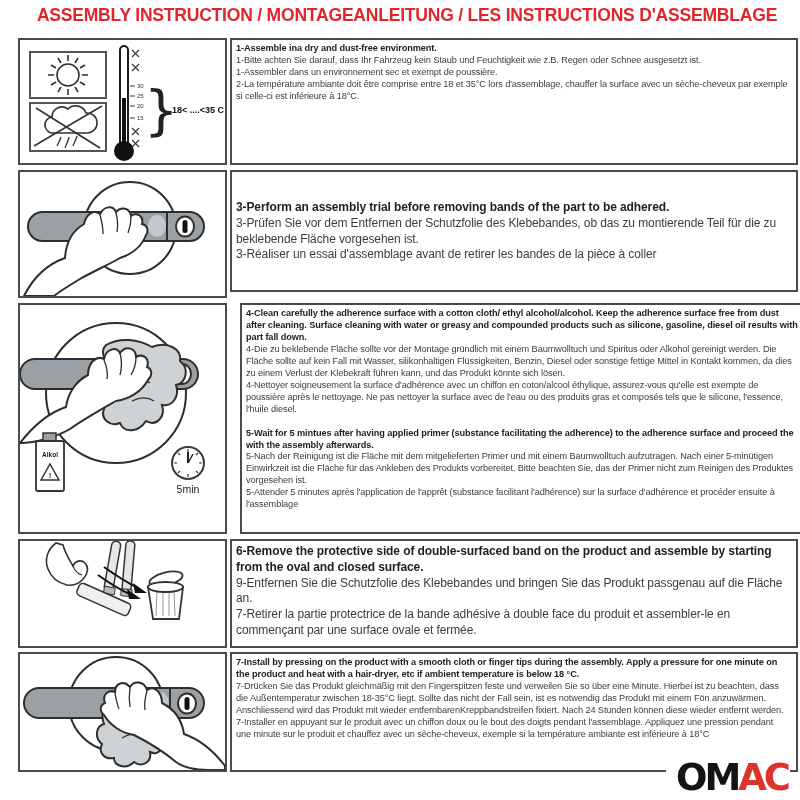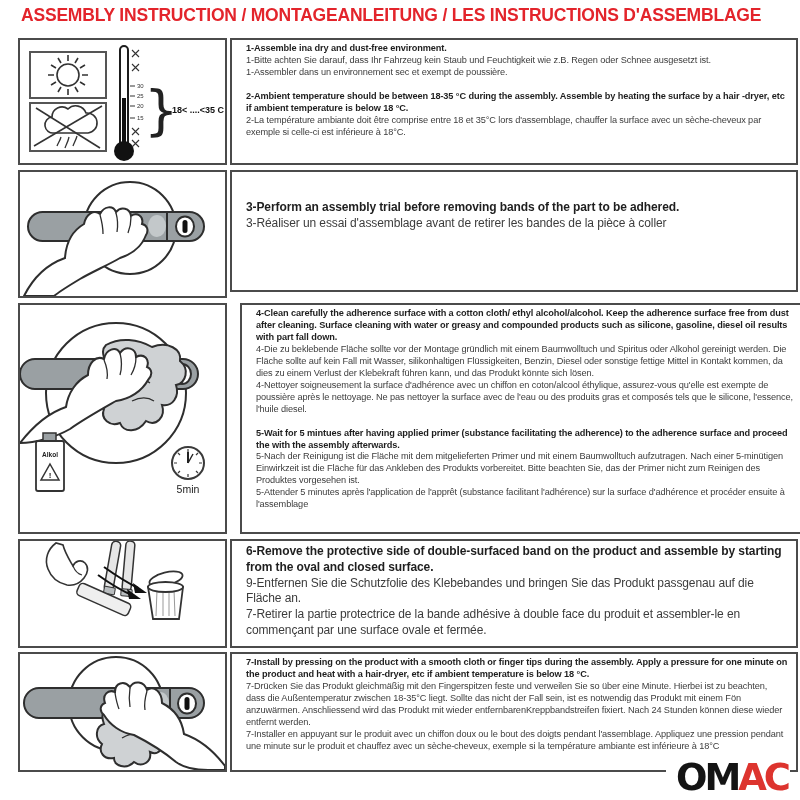--- a/index.html
+++ b/index.html
@@ -1,22 +1,22 @@
 <!DOCTYPE html>
 <html><head>
 <meta charset="utf-8">
 <style>
   html,body { margin:0; padding:0; background:#fff; }
   .page { position:relative; width:800px; height:800px; background:#fff;
           font-family:"Liberation Sans", sans-serif; overflow:hidden; }
   .title { position:absolute; top:5px; left:21px; width:772px; white-space:nowrap;
-           font-size:17.5px; font-weight:bold; color:#E3242B; letter-spacing:-0.2px; }
+           font-size:17.5px; font-weight:bold; color:#E3242B; letter-spacing:-0.2px;text-align:center; }
   .box { position:absolute; box-sizing:border-box; border:2px solid #4B4B4B; background:#fff; }
   .ibox { left:18px; width:209px; }
-  .tbox { left:230px; width:568px; padding:3px 8px 0 14px; }
+  .tbox { left:230px; width:568px; padding:3px 8px 0 4px; }
   p { margin:0; color:#3C3C3C; }
   .sm { font-size:9.2px; line-height:1.3; letter-spacing:-0.1px; }
   .lg { font-size:12px; line-height:1.32; letter-spacing:-0.1px; }
   .b  { font-weight:bold; color:#1F1F1F; }
   .gap { margin-top:12px; }
   .pad26 { padding-top:28px; }
   svg { display:block; width:100%; height:100%; }
   .logo { position:absolute; right:10px; bottom:2px; z-index:5; background:#fff;
           padding:0 2px 0 10px; font-family:"DejaVu Sans", sans-serif;
           font-size:37px; font-weight:bold; letter-spacing:-3px; line-height:1.05;text-align:center; }
@@ -56,21 +56,20 @@
         <text x="117" y="80" font-size="6" fill="#333">15</text>
       </g>
       <text x="124" y="89" font-size="54" fill="#222" font-family="DejaVu Sans, sans-serif">}</text>
       <text x="204" y="73" text-anchor="end" font-size="9" font-weight="bold" fill="#111">18&lt; ....&lt;35 C</text>
     </svg>
   </div>
   <div class="box tbox" style="top:38px;height:127px;">
     <p class="sm b">1-Assemble ina dry and dust-free environment.</p>
     <p class="sm">1-Bitte achten Sie darauf, dass Ihr Fahrzeug kein Staub und Feuchtigkeit wie z.B. Regen oder Schnee ausgesetzt ist.</p>
     <p class="sm">1-Assembler dans un environnement sec et exempt de poussière.</p>
-    <p class="sm b gap">2-Ambient temperature should be between 18-35 °C  during the assembly. Assemble by heating the surface by a hair -dryer, etc if ambient temperature is below 18 °C.</p>
     <p class="sm">2-La température ambiante doit être comprise entre 18 et 35°C lors d'assemblage, chauffer la surface avec un sèche-cheveux par exemple si celle-ci est inférieure à 18°C.</p>
   </div>
 
   <div class="box ibox" style="top:170px;height:128px;">
     <svg viewBox="0 0 205 124">
       <circle cx="110" cy="56" r="46" fill="#fff" stroke="#2E2E2E" stroke-width="2"></circle>
       <g>
         <rect x="8" y="40" width="176" height="29" rx="14.5" fill="#9AA0A3" stroke="#2E2E2E" stroke-width="2"></rect>
         <ellipse cx="137" cy="54" rx="9" ry="11" fill="#C3C8CA"></ellipse>
         <line x1="147" y1="41" x2="147" y2="68" stroke="#2E2E2E" stroke-width="2"></line>
@@ -78,20 +77,21 @@
         <rect x="162.5" y="48" width="5" height="13" rx="2.5" fill="#111"></rect>
       </g>
       <g>
         <path d="M4,124 C14,104 28,92 45,86 C46,71 52,59 64,52 C66,42 74,37 80,42 C84,34 93,33 96,40 C101,34 110,36 111,44 C117,40 124,44 122,52 C127,53 129,58 126,63 C122,74 112,82 100,86 C88,93 72,100 60,107 C50,113 40,119 34,124 Z" fill="#fff" stroke="#2E2E2E" stroke-width="2"></path>
         <path d="M80,43 C82,50 83,56 83,62 M96,41 C98,48 98,54 97,60 M111,45 C111,51 110,56 108,61" fill="none" stroke="#2E2E2E" stroke-width="1.3"></path>
       </g>
     </svg>
   </div>
   <div class="box tbox pad26" style="top:170px;height:122px;">
     <p class="lg b">3-Perform an assembly trial before removing bands of the part to be adhered.</p>
+    <p class="lg">3-Prüfen Sie vor dem Entfernen der Schutzfolie des Klebebandes, ob das zu montierende Teil für die zu beklebende Fläche vorgesehen ist.</p>
     <p class="lg">3-Réaliser un essai d'assemblage avant de retirer les bandes de la pièce à coller</p>
   </div>
 
   <div class="box ibox" style="top:303px;height:231px;">
     <svg viewBox="0 0 205 227">
       <circle cx="96" cy="88" r="70" fill="#fff" stroke="#2E2E2E" stroke-width="2"></circle>
       <g>
         <rect x="0" y="54" width="178" height="30" rx="15" fill="#9AA0A3" stroke="#2E2E2E" stroke-width="2"></rect>
         <line x1="144" y1="55" x2="144" y2="83" stroke="#2E2E2E" stroke-width="2"></line>
         <ellipse cx="162" cy="69" rx="9" ry="10" fill="#fff" stroke="#2E2E2E" stroke-width="2"></ellipse>

